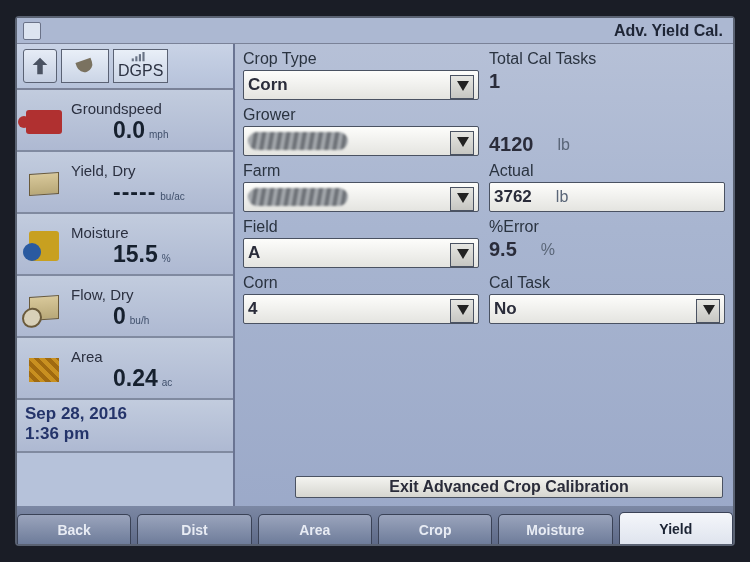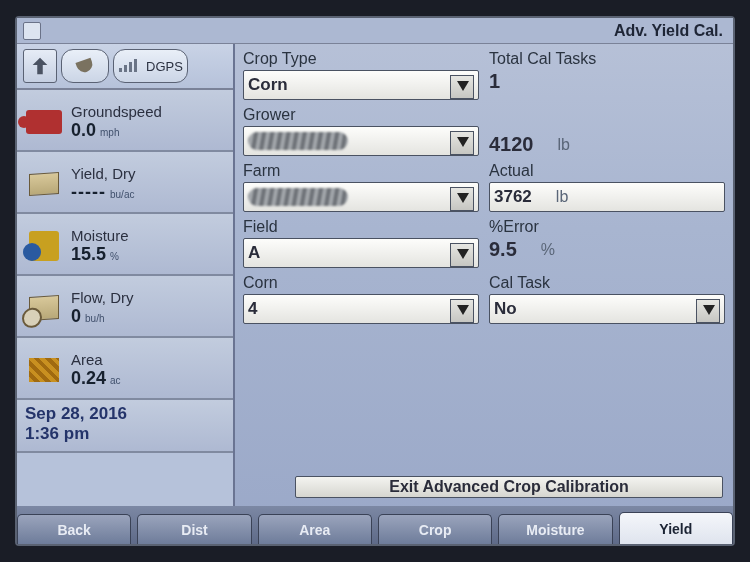--- a/index.html
+++ b/index.html
@@ -53,40 +53,40 @@
     background: linear-gradient(#c9d3e6,#b6c2da);
   }
   .nav-up {
     width: 34px; height: 34px;
     display:flex;align-items:center;justify-content:center;
     background: linear-gradient(#e6ecf6,#c5cfe2);
     border: 1px solid #5a6274; border-radius: 3px;
     font-size: 20px; color:#4a5262;
   }
   .nav-tile {
-    padding: 2px 4px; font-size: 13px; color:#2c3242;
+    padding: 2px 4px; font-size: 16px; color:#2c3242;
     background: linear-gradient(#e9eff8,#cbd5e6);
-    border: 1px solid #5a6274; border-radius: 12px;
+    border: 1px solid #5a6274; border-radius: 0;
     height:34px; min-width:48px;
-    display:flex;align-items:center;justify-content:center;
+    display:flex;flex-direction:column;align-items:center;justify-content:center;
   }
   .sat-dish { width:16px;height:12px;background:#7a7260;border-radius:0 0 10px 10px;transform:rotate(-20deg);}
 
   .metric {
     height: 62px;
     border-bottom: 2px solid #808aa0;
     display: flex;
     align-items: center;
     background: linear-gradient(#c2ccde,#aeb9d2);
     padding: 4px 6px 0 6px;
   }
   .metric .mico { width: 42px; height: 42px; flex:none; margin-right:6px; display:flex;align-items:center;justify-content:center; }
   .metric .mtxt { flex:1; }
   .metric .mlabel { font-size: 15px; color:#2b3040;}
-  .metric .mval { font-size: 18px; font-weight: bold; color:#16202e;}
+  .metric .mval { font-size: 23px; font-weight: bold; color:#16202e;margin-left:42px;}
   .metric .munit { font-size: 10px; font-weight: normal; color:#40506c; margin-left:4px;}
   .metric .dashes { letter-spacing: 1px; font-weight:bold;}
 
   .timestamp {
     padding: 4px 8px 6px 8px;
     font-size: 17px;
     font-weight: bold;
     color: #24346a;
     line-height: 1.2;
     border-bottom: 2px solid #808aa0;

